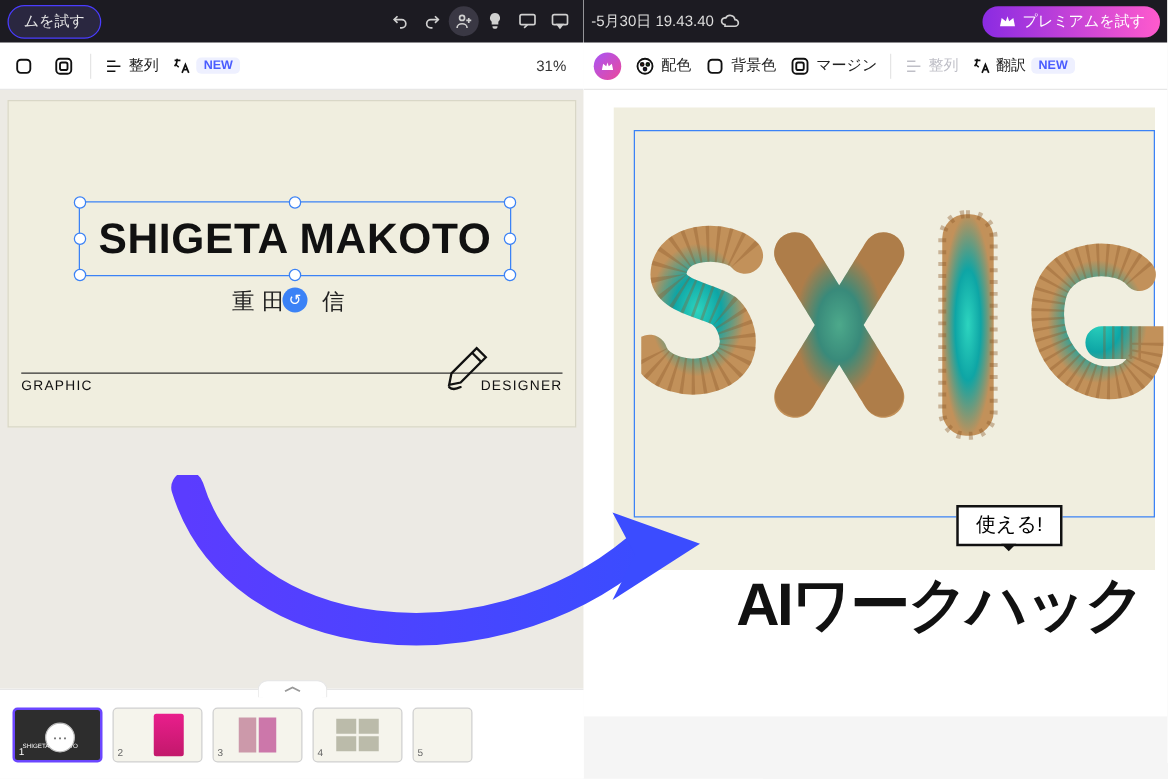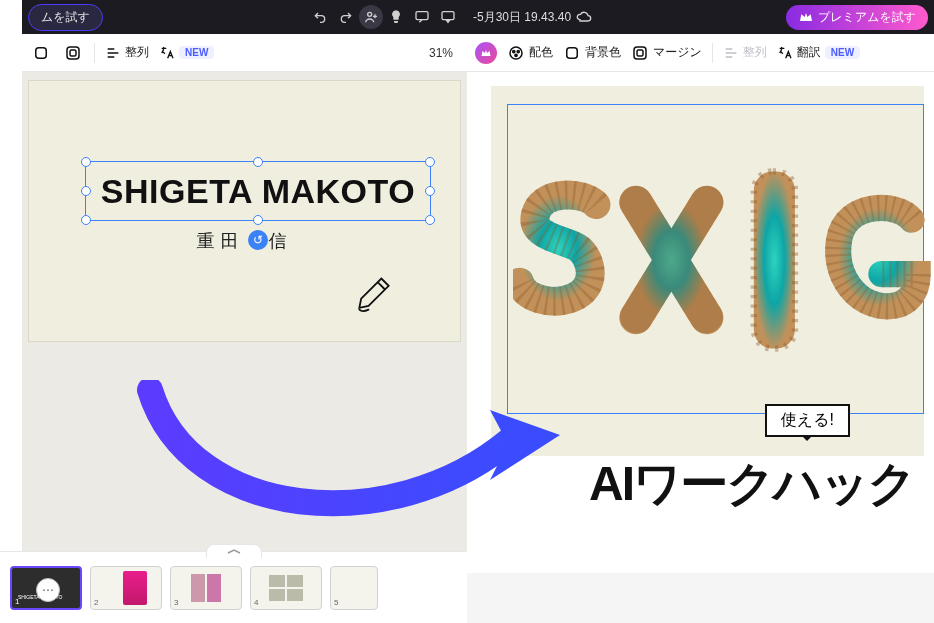--- a/index.html
+++ b/index.html
@@ -1,18 +1,18 @@
 <!DOCTYPE html>
 <html><head>
   <meta charset="utf-8">
   <style>
     * { margin:0; padding:0; box-sizing:border-box; font-family: -apple-system, BlinkMacSystemFont, "Helvetica Neue", sans-serif; }
     body { width:934px; height:623px; overflow:hidden; background:#f5f5f5; display:flex; position:relative; }
     .pane { position:relative; overflow:hidden; }
-    .pane-left { width:467px; height:623px; background:#fff;padding-left:22px; }
+    .pane-left { width:467px; height:623px; background:#fff; }
     .pane-right { width:467px; height:573px; background:#fff; }
 
     
     .topbar { height:34px; background:#1c1b22; display:flex; align-items:center; padding:0 6px; color:#e7e7e7; font-size:12px; position:relative; }
     .pill { border-radius:16px; padding:4px 12px; display:flex; align-items:center; gap:4px; }
     .pill-outline { border:1px solid #5a5a7a; }
     .pill-premium { background:linear-gradient(90deg,#8a2be2,#ff5acd); color:#fff; font-weight:400; }
     .icbtn { width:26px; height:26px; display:flex; align-items:center; justify-content:center; color:#d0d0d0; cursor:pointer; }
     .icbtn svg { width:16px; height:16px; }
     .spacer { flex:1; }
@@ -152,20 +152,24 @@
         <div class="handle h-tm"></div>
         <div class="handle h-tr"></div>
         <div class="handle h-ml"></div>
         <div class="handle h-mr"></div>
         <div class="handle h-bl"></div>
         <div class="handle h-bm"></div>
         <div class="handle h-br"></div>
         <div class="rotate-ic">↺</div>
       </div>
       <div class="subtitle">重田　信</div>
+      <div class="doc-footer">
+        <span>GRAPHIC</span>
+        <span>DESIGNER</span>
+      </div>
       <svg class="pencil" width="44" height="44" viewBox="0 0 48 48" fill="none" stroke="#111" stroke-width="2">
         <path d="M32 6l8 8-22 22-10 2 2-10 22-22z"></path>
         <path d="M28 10l8 8"></path>
         <path d="M8 40c2 2 6 2 10 0" stroke-linecap="round"></path>
       </svg>
     </div>
   </div>
 
   <div class="thumbs">
     <div class="thumb-notch">

